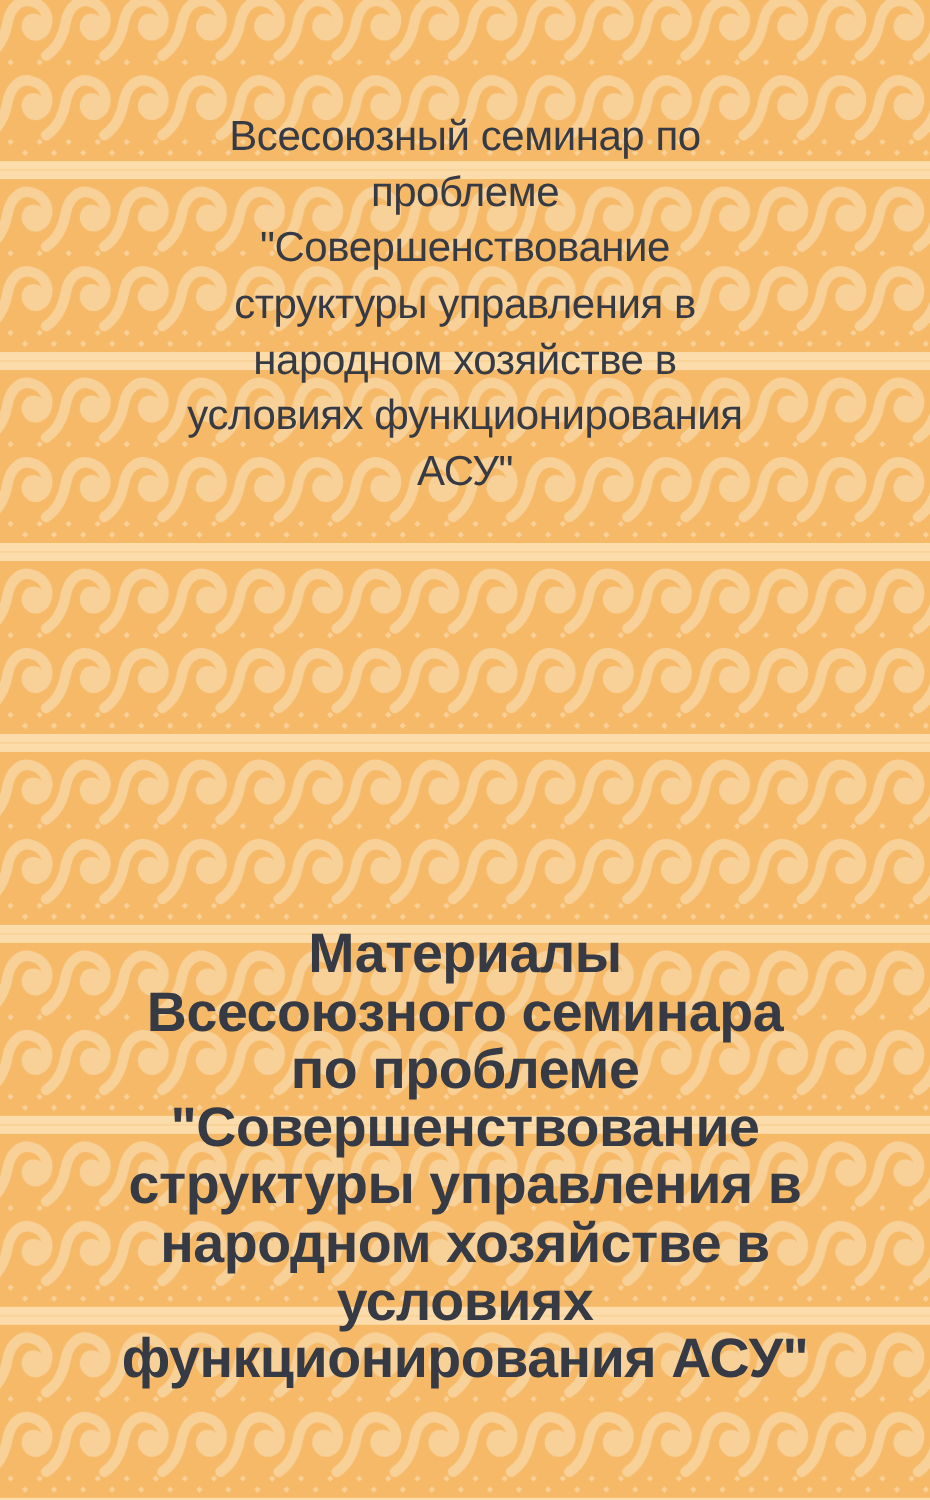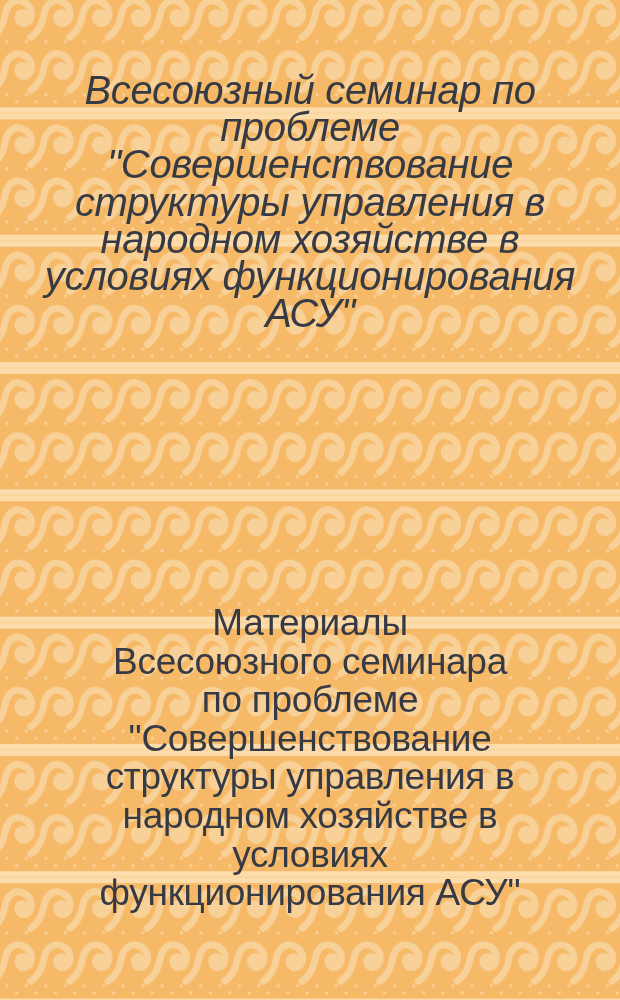--- a/index.html
+++ b/index.html
@@ -23,31 +23,30 @@
   .title-block {
     position: absolute;
     left: 10px;
     width: 600px;
     text-align: center;
     white-space: pre-line;
     color: var(--text, #353A44);
   }
   .title-top {
     top: 72px;
-    font-size: 40px;
+    font-size: 28px;
     line-height: 37.2px;
     font-weight: 400;
     letter-spacing: -0.3px;
-    font-style: italic;
   }
   .title-bottom {
-    top: 604px;
+    top: 617px;
     font-size: 37px;
     line-height: 38.6px;
-    font-weight: 400;
+    font-weight: 700;
     letter-spacing: -0.3px;
   }
 </style>
 </head>
 <body>
 
 <div class="cover">
 
   <svg class="bg-svg" width="620" height="1000" viewBox="0 0 620 1000" aria-hidden="true">
     <defs>

